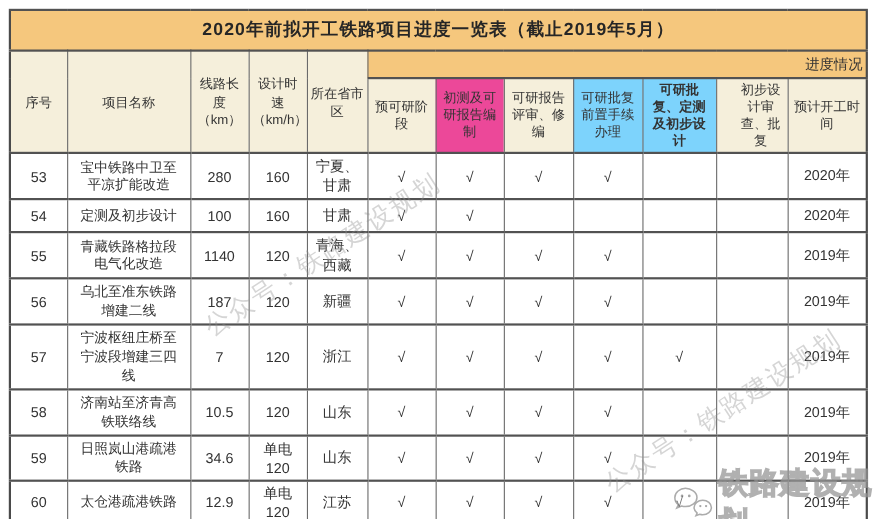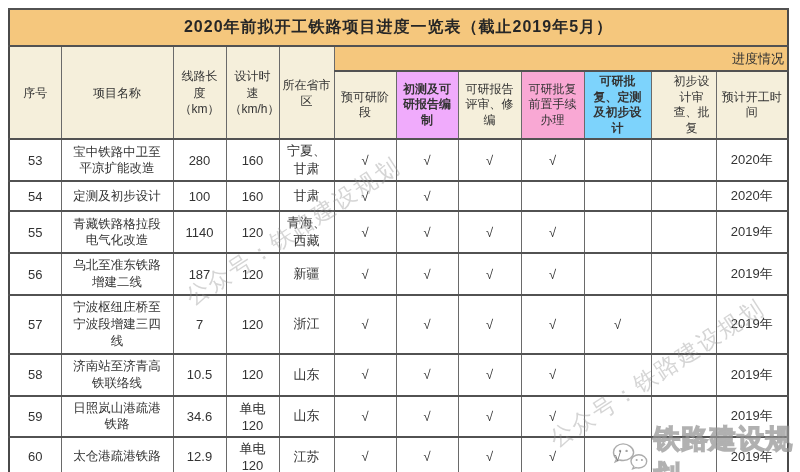--- a/index.html
+++ b/index.html
@@ -100,23 +100,23 @@
       <tr>
         <th class="side-head" rowspan="2" style="background: rgb(245, 239, 219);">序号</th>
         <th class="side-head" rowspan="2" style="background: rgb(245, 239, 219);">项目名称</th>
         <th class="side-head" rowspan="2" style="background: rgb(245, 239, 219);">线路长度（km）</th>
         <th class="side-head" rowspan="2" style="background: rgb(245, 239, 219);">设计时速（km/h）</th>
         <th class="side-head" rowspan="2" style="background: rgb(245, 239, 219);">所在省市区</th>
         <th class="group-cell" colspan="7" style="background: rgb(245, 199, 125);">进度情况</th>
       </tr>
       <tr class="subhead">
         <th style="background: rgb(245, 239, 219);">预可研阶段</th>
-        <th style="background: #f0abfc; font-weight: bold;">初测及可研报告编制</th>
+        <th style="background: #ec4899;">初测及可研报告编制</th>
         <th style="background: rgb(245, 239, 219);">可研报告评审、修编</th>
-        <th style="background: #f9a8d4;">可研批复前置手续办理</th>
+        <th style="background: #7dd3fc;">可研批复前置手续办理</th>
         <th style="background: #7dd3fc; font-weight: bold;">可研批复、定测及初步设计</th>
         <th style="background: rgb(245, 239, 219); padding-left: 20px;">初步设计审查、批复</th>
         <th style="background: rgb(245, 239, 219);">预计开工时间</th>
       </tr>
     </thead>
     <tbody>
         <tr>
           <td class="c-no">53</td>
           <td class="c-name">宝中铁路中卫至平凉扩能改造</td>
           <td>280</td>

